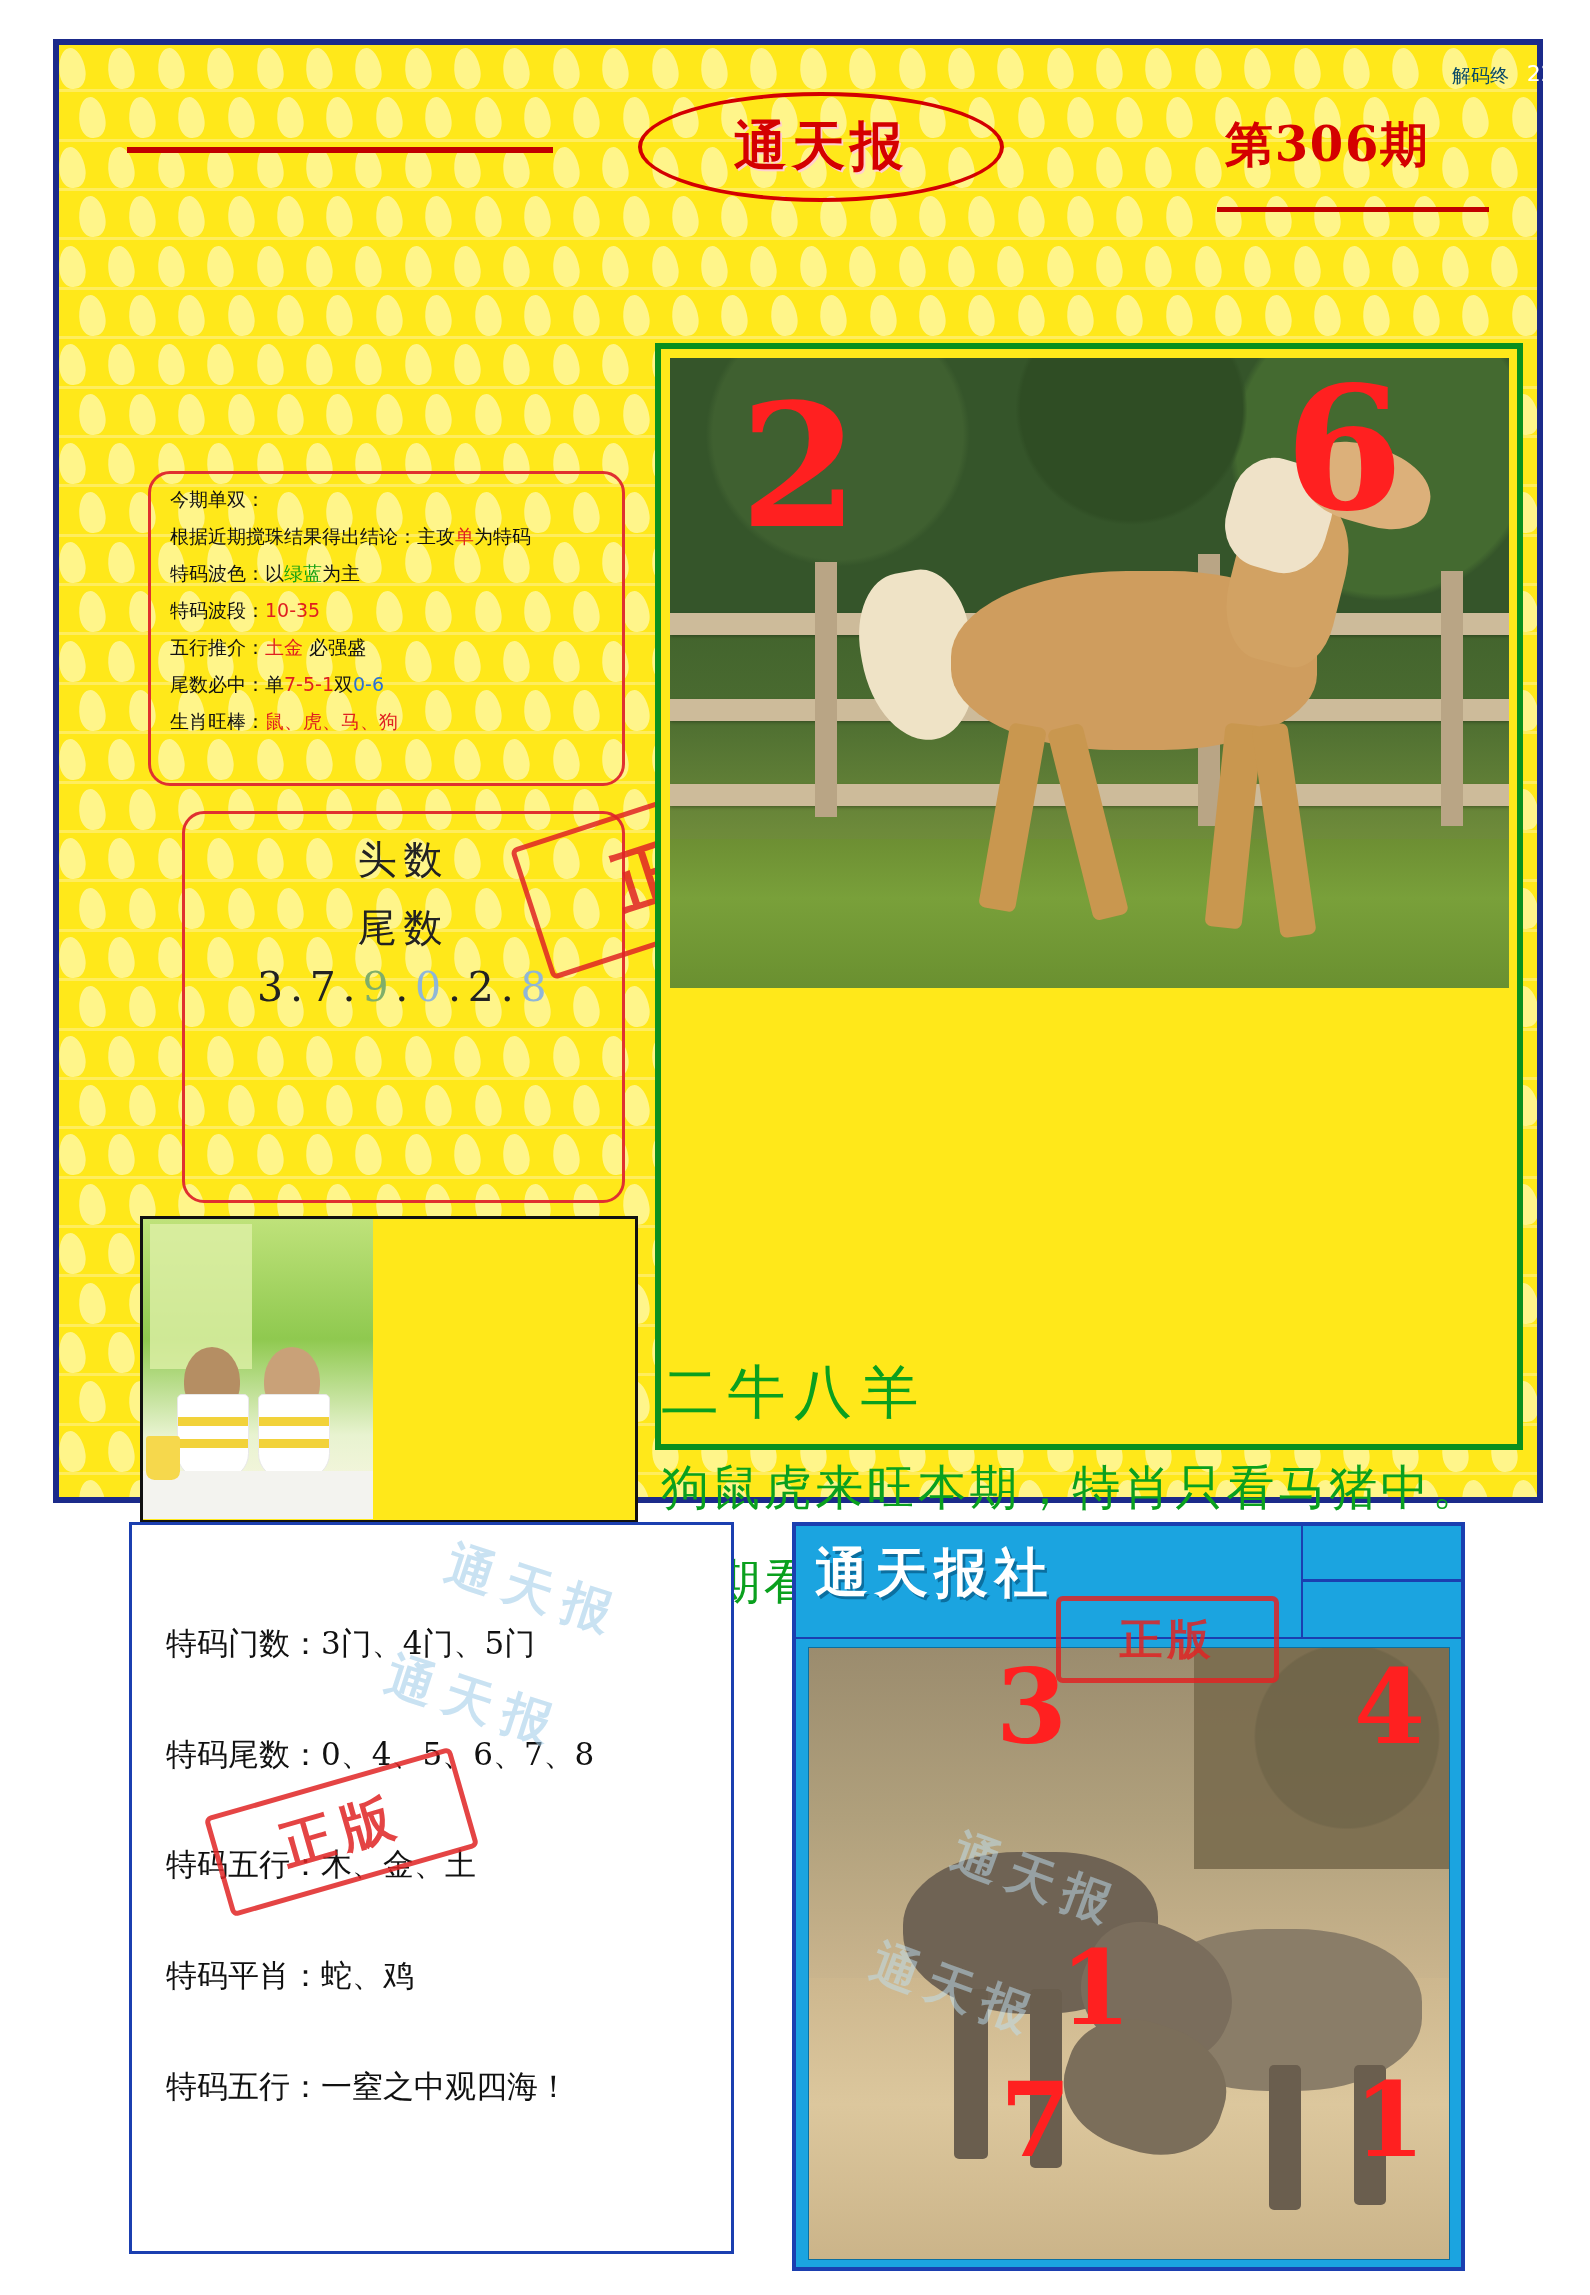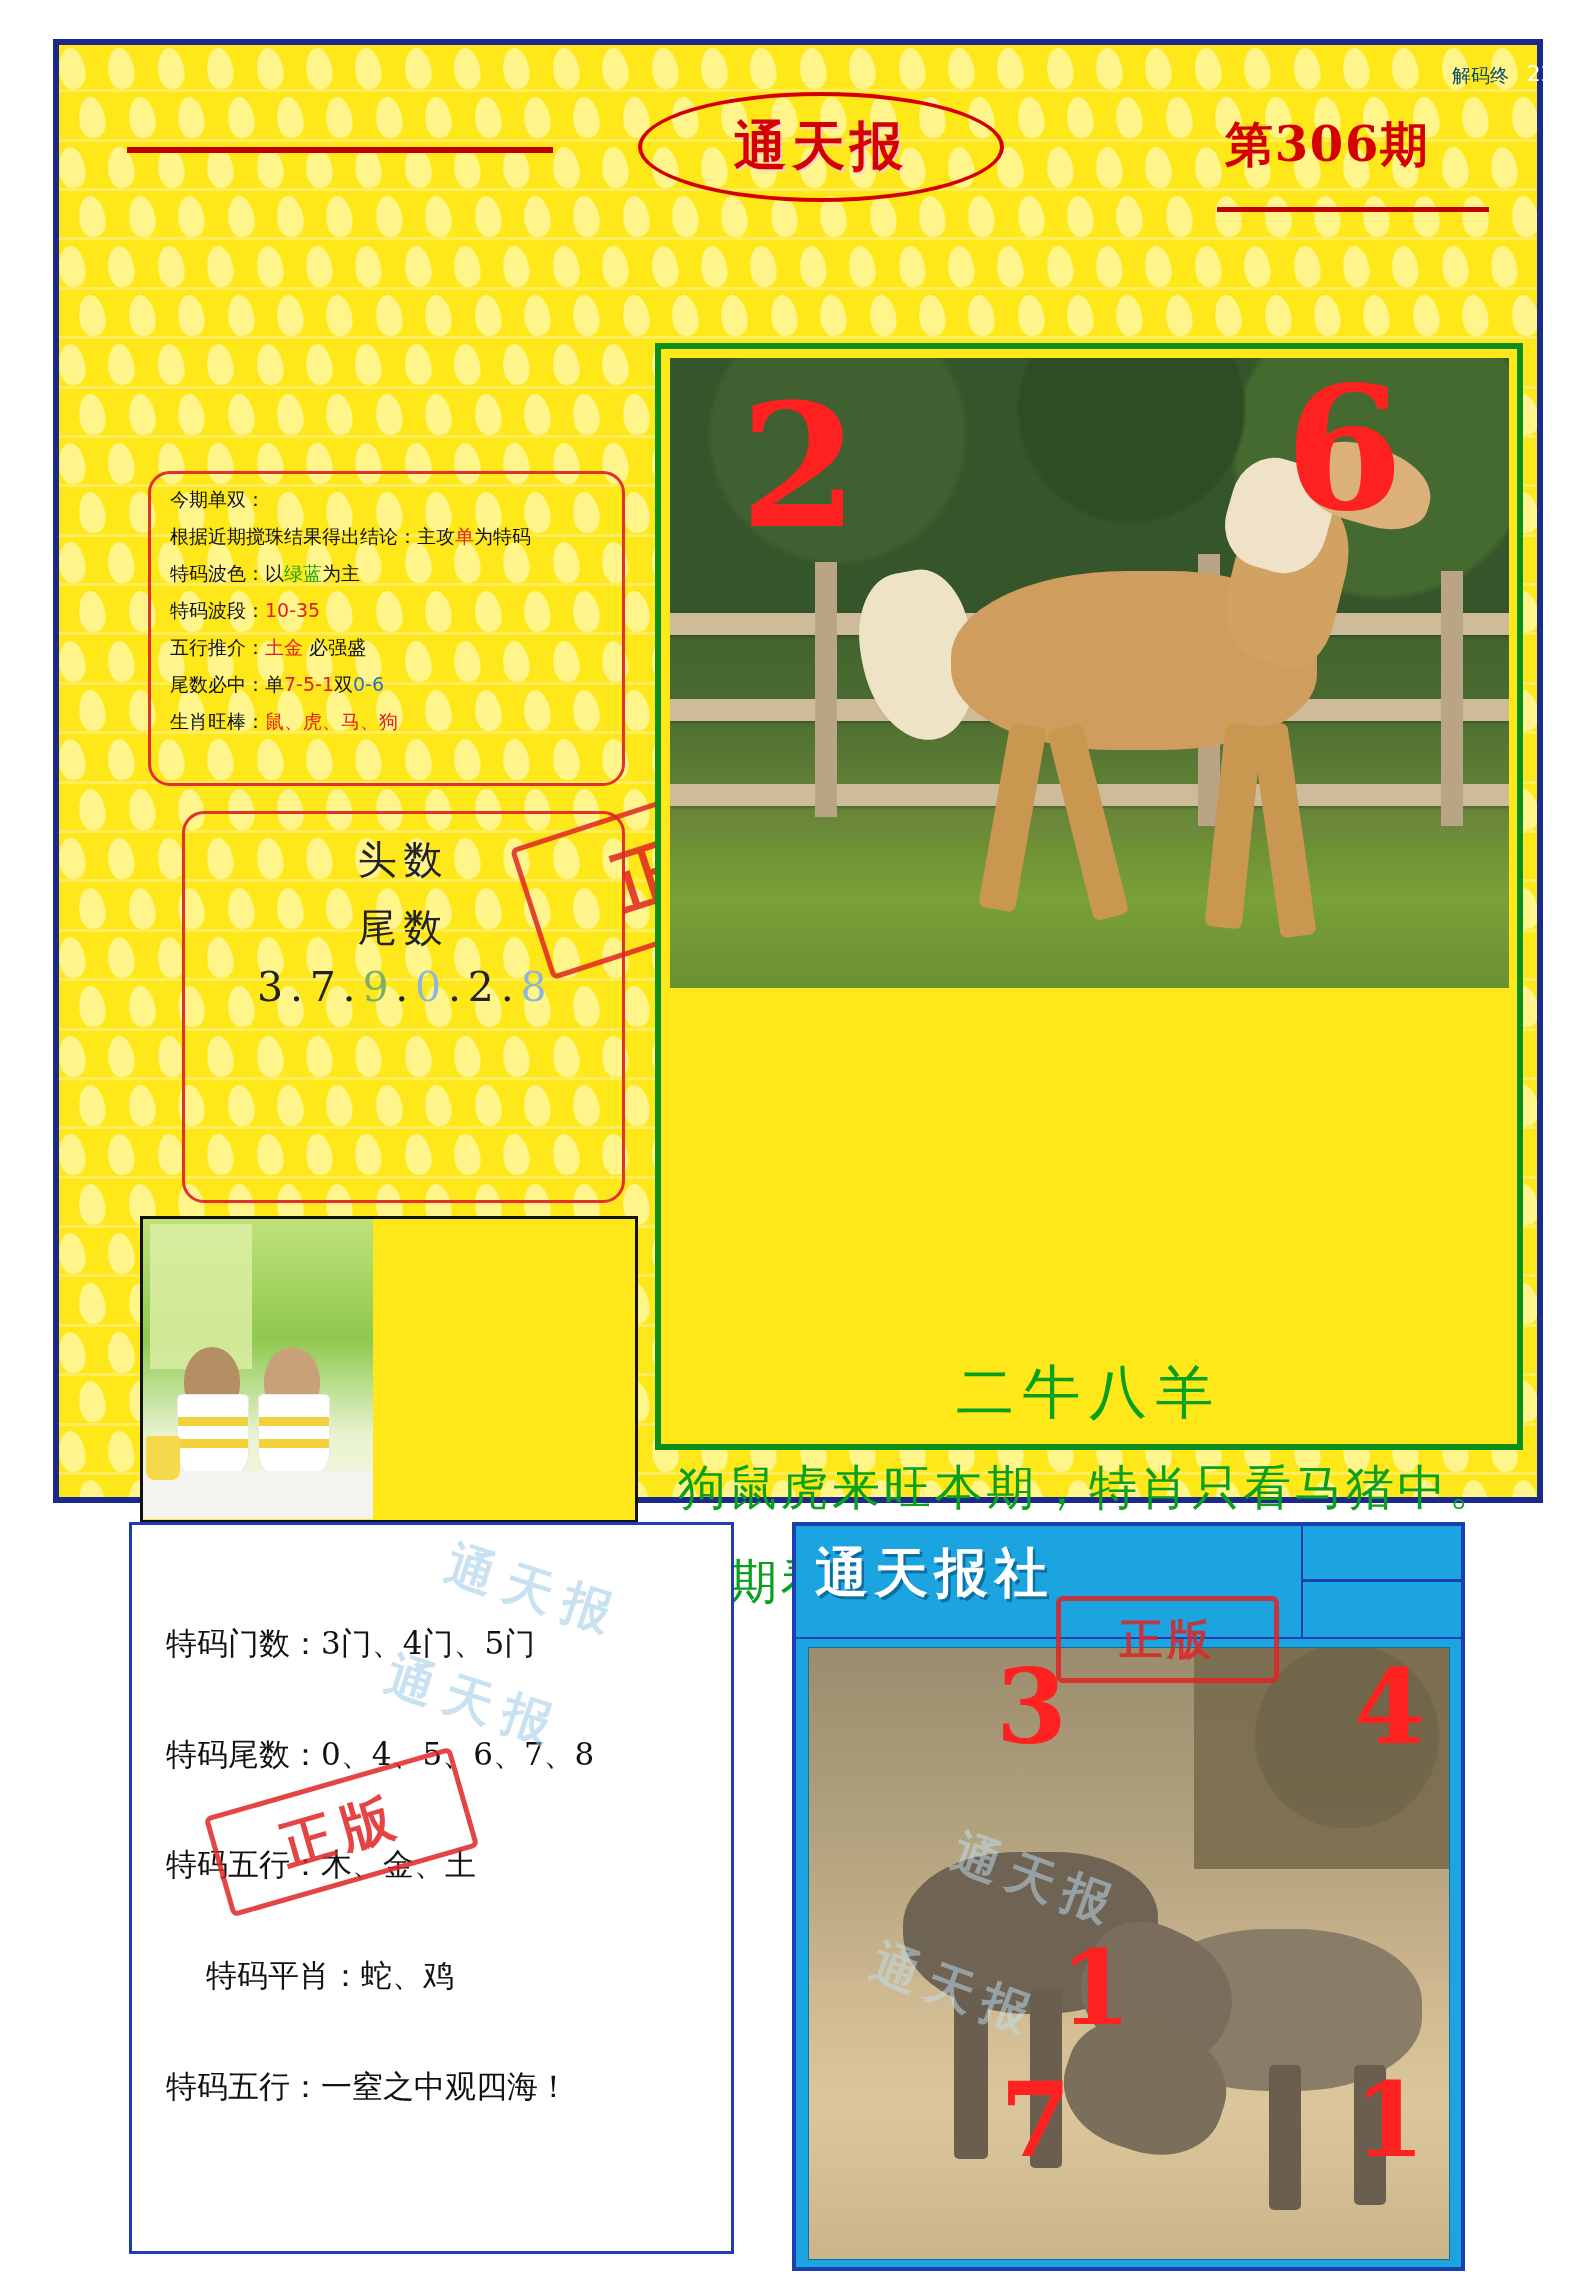--- a/index.html
+++ b/index.html
@@ -120,39 +120,39 @@
   .h-leg{position:absolute;background:#c9974f;border-radius:6.8px;}
   .num-overlay{
     position:absolute;font-family:"DejaVu Serif","Liberation Serif",serif;
     font-weight:bold;color:#ff2020;line-height:1;
   }
   #num2{left:681px;top:336px;font-size:170px;}
   #num6{left:1226px;top:319px;font-size:170px;}
 
   .poem{
     position:absolute;font-family:Liberation Sans, sans-serif;
-    color:#0aa01e;text-align:center;width:100%;
+    color:#0aa01e;text-align:left;width:100%;
   }
   #poem0{top:1005px;font-size:58px;letter-spacing:8.5px;}
   #poem1{top:1107px;font-size:48px;letter-spacing:3.4px;}
   #poem2{top:1201px;font-size:48px;letter-spacing:3.4px;}
 
   
   #leftpanel{
     position:absolute;left:129px;top:1522px;width:605px;height:732px;
     border:3.4px solid #1b3fb0;background:#fff;box-sizing:border-box;
   }
   .lp-row{
     font-family:"DejaVu Serif","Liberation Serif",serif;
     font-size:31px;color:#111;position:absolute;left:34px;white-space:nowrap;
   }
   #lp0{top:98px;}
   #lp1{top:209px;}
   #lp2{top:319px;}
-  #lp3{top:430px;margin-left:40px;}
+  #lp3{top:430px;}
   #lp4{top:541px;}
   #stamp2{left:213px;top:1780px;width:247px;height:94px;font-size:53px;transform:rotate(-16deg);}
   .wm{
     position:absolute;color:#9ecbe8;opacity:.55;
     font-family:"DejaVu Serif","Liberation Serif",serif;font-weight:bold;
     pointer-events:none;
   }
   #wm1{left:443px;top:1558px;font-size:49px;transform:rotate(18deg);letter-spacing:12px;}
   #wm2{left:383px;top:1669px;font-size:49px;transform:rotate(18deg);letter-spacing:12px;}
 

